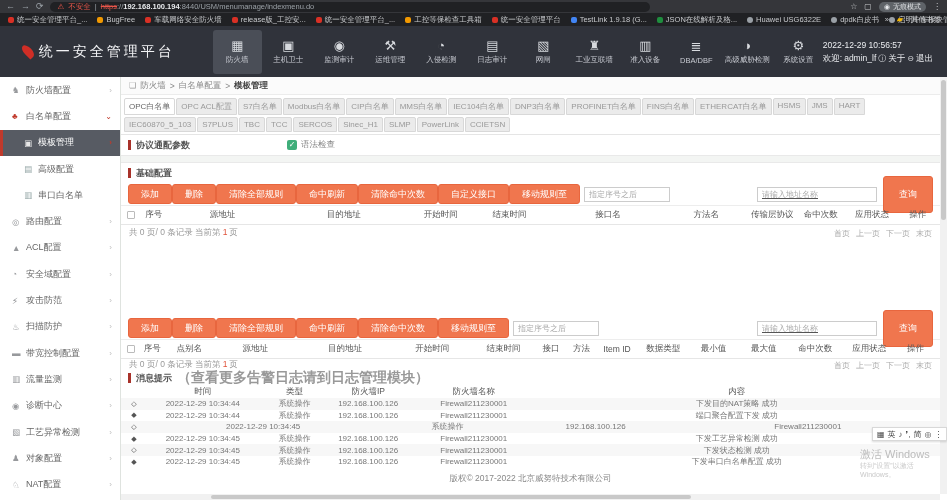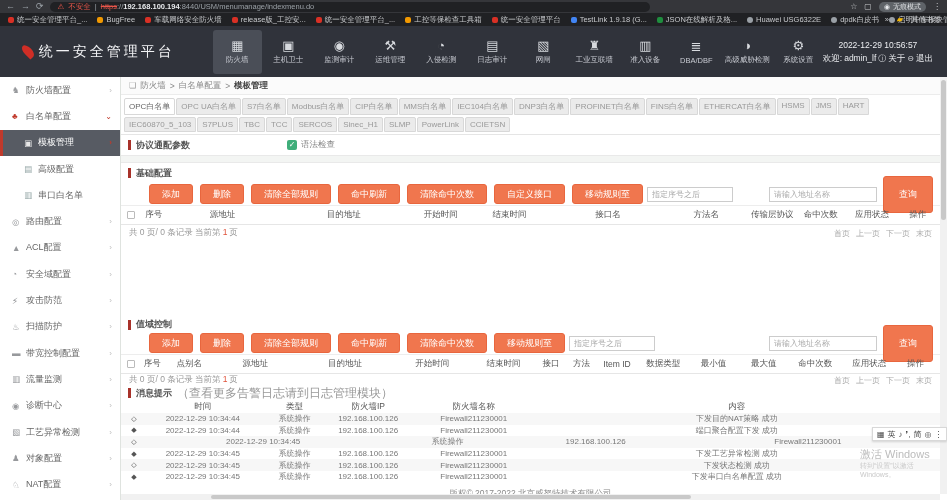--- a/index.html
+++ b/index.html
@@ -24,21 +24,21 @@
 
   
   .app-header{position:absolute;left:0;top:26px;width:947px;height:51px;background:#30333b;display:flex;align-items:center;padding:0 10px;}
   .logo{width:15px;height:15px;background:#cf2e26;border-radius:50% 50% 50% 0;transform:rotate(-45deg);margin:0 7px 0 14px;}
   .app-title{color:#f2f3f5;font-size:14px;letter-spacing:3px;white-space:nowrap;}
   .top-nav{display:flex;margin-left:38px;gap:2px;}
   .nav-item{display:flex;flex-direction:column;align-items:center;justify-content:center;width:49px;height:44px;border-radius:3px;color:#c7cad1;cursor:pointer;}
   .nav-item.active{background:#4a4e57;}
   .nav-ico{font-size:13px;line-height:15px;color:#d7dade;}
   .nav-label{font-size:7.5px;margin-top:2px;white-space:nowrap;}
-  .header-right{margin-left:auto;text-align:center;color:#eceef1;font-size:8.5px;line-height:13px;white-space:nowrap;padding-right:4px;}
+  .header-right{margin-left:auto;text-align:left;color:#eceef1;font-size:8.5px;line-height:13px;white-space:nowrap;padding-right:4px;}
   .hr-icons{display:inline-flex;gap:2px;align-items:center;}
   .hr-ico{font-size:8px;color:#d7dade;}
 
   
   .sidebar{position:absolute;left:0;top:77px;width:121px;height:423px;background:#fff;border-right:1px solid #dfe3df;overflow:hidden;}
   .sb-item{display:flex;align-items:center;height:26.3px;padding:0 8px 0 12px;font-size:9px;color:#666;cursor:pointer;}
   .sb-ico{width:14px;color:#97999c;font-size:8.5px;flex:0 0 auto;}
   .sb-label{white-space:nowrap;text-align:center;}
   .sb-chev{margin-left:auto;color:#c0c0c0;font-size:8px;}
   .sb-item.expanded .sb-ico,.sb-item.expanded .sb-chev{color:#c0392b;}
@@ -56,39 +56,39 @@
   .tabs{display:flex;flex-wrap:wrap;padding:3px 3px 0 3px;border-bottom:1px solid #e5e5e5;}
   .tab{border:1px solid #d8d8d8;background:#ebebeb;color:#999;font-size:8px;padding:2px 4px;margin:0 1px 2px 0;border-radius:2px 2px 0 0;white-space:nowrap;cursor:pointer;}
   .tab.active{background:#fff;color:#666;}
   .sec-title{display:flex;align-items:center;gap:5px;height:20px;padding-left:7px;font-size:9px;color:#555;font-weight:bold;}
   .red-bar{width:3px;height:10px;background:#a8322a;flex:0 0 auto;}
   .chk-wrap{display:flex;align-items:center;gap:4px;margin-left:92px;font-weight:normal;color:#888;font-size:8.5px;}
   .chk{width:10px;height:10px;background:#3fae7a;border-radius:2px;color:#fff;font-size:8px;line-height:10px;text-align:center;cursor:pointer;}
   .sep{height:8px;background:#f3f5f3;border-top:1px solid #e9e9e9;border-bottom:1px solid #e9e9e9;}
   .btn-row{display:flex;align-items:center;gap:7px;padding:3px 7px;height:22px;}
   .btn{background:#f0764e;border:1px solid #e8663e;color:#fff;font-size:9px;padding:2.5px 12px;border-radius:3px;white-space:nowrap;cursor:pointer;font-family:inherit;}
-  .btn-list{display:flex;gap:7px;margin-left:21px;}
+  .btn-list{display:flex;}
   .inp{border:1px solid #ccc;height:15px;font-size:8px;padding:0 4px;color:#555;font-family:inherit;}
   .inp::placeholder{color:#aaa;}
   .inp.seq{width:86px;margin-left:-3px;}
   .right-search{margin-left:auto;display:flex;align-items:center;gap:6px;}
-  .inp.addr{width:108px;}
+  .inp.addr{width:120px;text-decoration:underline;}
   .btn.search{padding:11px 15px;}
   .thead{display:flex;align-items:center;border-top:1px solid #ededed;border-bottom:1px solid #e6e6e6;height:20px;padding:0 6px;font-size:8.5px;color:#555;}
   .th{text-align:center;white-space:nowrap;overflow:hidden;}
   .chkbox{width:8px;height:8px;border:1px solid #bbb;background:#fff;display:inline-block;border-radius:1px;margin-right:4px;flex:0 0 auto;cursor:pointer;}
   .status-row{display:flex;align-items:center;justify-content:space-between;padding:3px 8px;font-size:8.5px;color:#999;height:16px;}
   .page-num{color:#e0523a;margin:0 2px;}
   .pager{display:flex;gap:6px;color:#aaa;font-size:8px;}
   .pager span{cursor:pointer;}
   .spacer1{height:76px;} 
   
   .t1-c0{flex:0.55}.t1-c1{flex:2.0}.t1-c2{flex:2.5}.t1-c3{flex:1.1}.t1-c4{flex:1.45}.t1-c5{flex:2.2}.t1-c6{flex:1.45}.t1-c7{flex:1.0}.t1-c8{flex:0.8}.t1-c9{flex:1.1}.t1-c10{flex:0.6}
   .t2-c0{flex:0.5}.t2-c1{flex:0.9}.t2-c2{flex:1.6}.t2-c3{flex:1.8}.t2-c4{flex:1.5}.t2-c5{flex:1.2}.t2-c6{flex:0.6}.t2-c7{flex:0.55}.t2-c8{flex:0.8}.t2-c9{flex:0.95}.t2-c10{flex:0.95}.t2-c11{flex:0.95}.t2-c12{flex:1.0}.t2-c13{flex:1.05}.t2-c14{flex:0.7}
-  .msg-title .sub{font-weight:normal;color:#999;font-size:12px;}
+  .msg-title .sub{font-weight:bold;color:#999;font-size:14px;}
   .msg-head{display:flex;align-items:center;height:13px;padding:0 4px;font-size:8.5px;color:#555;}
   .msg-row{display:flex;align-items:center;height:11.6px;padding:0 4px;font-size:8px;color:#777;}
   .msg-row:nth-of-type(odd){background:#f7f7f7;}
   .m-icon{width:18px;text-align:center;color:#555;font-size:7px;flex:0 0 auto;}
   .m-time{flex:1.5;text-align:center;}
   .m-type{flex:0.8;text-align:center;}
   .m-ip{flex:1.05;text-align:center;}
   .m-name{flex:1.6;text-align:center;}
   .m-content{flex:5;text-align:center;}
   .footer{text-align:center;font-size:8.5px;color:#888;padding-top:5px;}
@@ -380,21 +380,21 @@
     <span>&gt;</span>
     <span>白名单配置</span>
     <span>&gt;</span>
     <span class="bc-cur">模板管理</span>
   </div>
 
   <div class="tabs">
 
       <span class="tab active">OPC白名单</span>
 
-      <span class="tab">OPC UA白名单</span>
+      <span class="tab">OPC ACL配置</span>
 
       <span class="tab">S7白名单</span>
 
       <span class="tab">Modbus白名单</span>
 
       <span class="tab">CIP白名单</span>
 
       <span class="tab">MMS白名单</span>
 
       <span class="tab">IEC104白名单</span>
@@ -487,24 +487,20 @@
 
     <span>首页</span>
         <span>上一页</span>
         <span>下一页</span>
         <span>末页</span>
       </span>
   </div>
 
   <div class="spacer1"></div>
 
-  <div class="sec-title" style="height:15px;">
-    <span class="red-bar"></span>
-    <span>值域控制</span>
-  </div>
 
   <div class="btn-row">
     <span class="btn-list">
 
     <button class="btn">添加</button>
         <button class="btn">删除</button>
         <button class="btn">清除全部规则</button>
         <button class="btn">命中刷新</button>
         <button class="btn">清除命中次数</button>
         <button class="btn">移动规则至</button>

